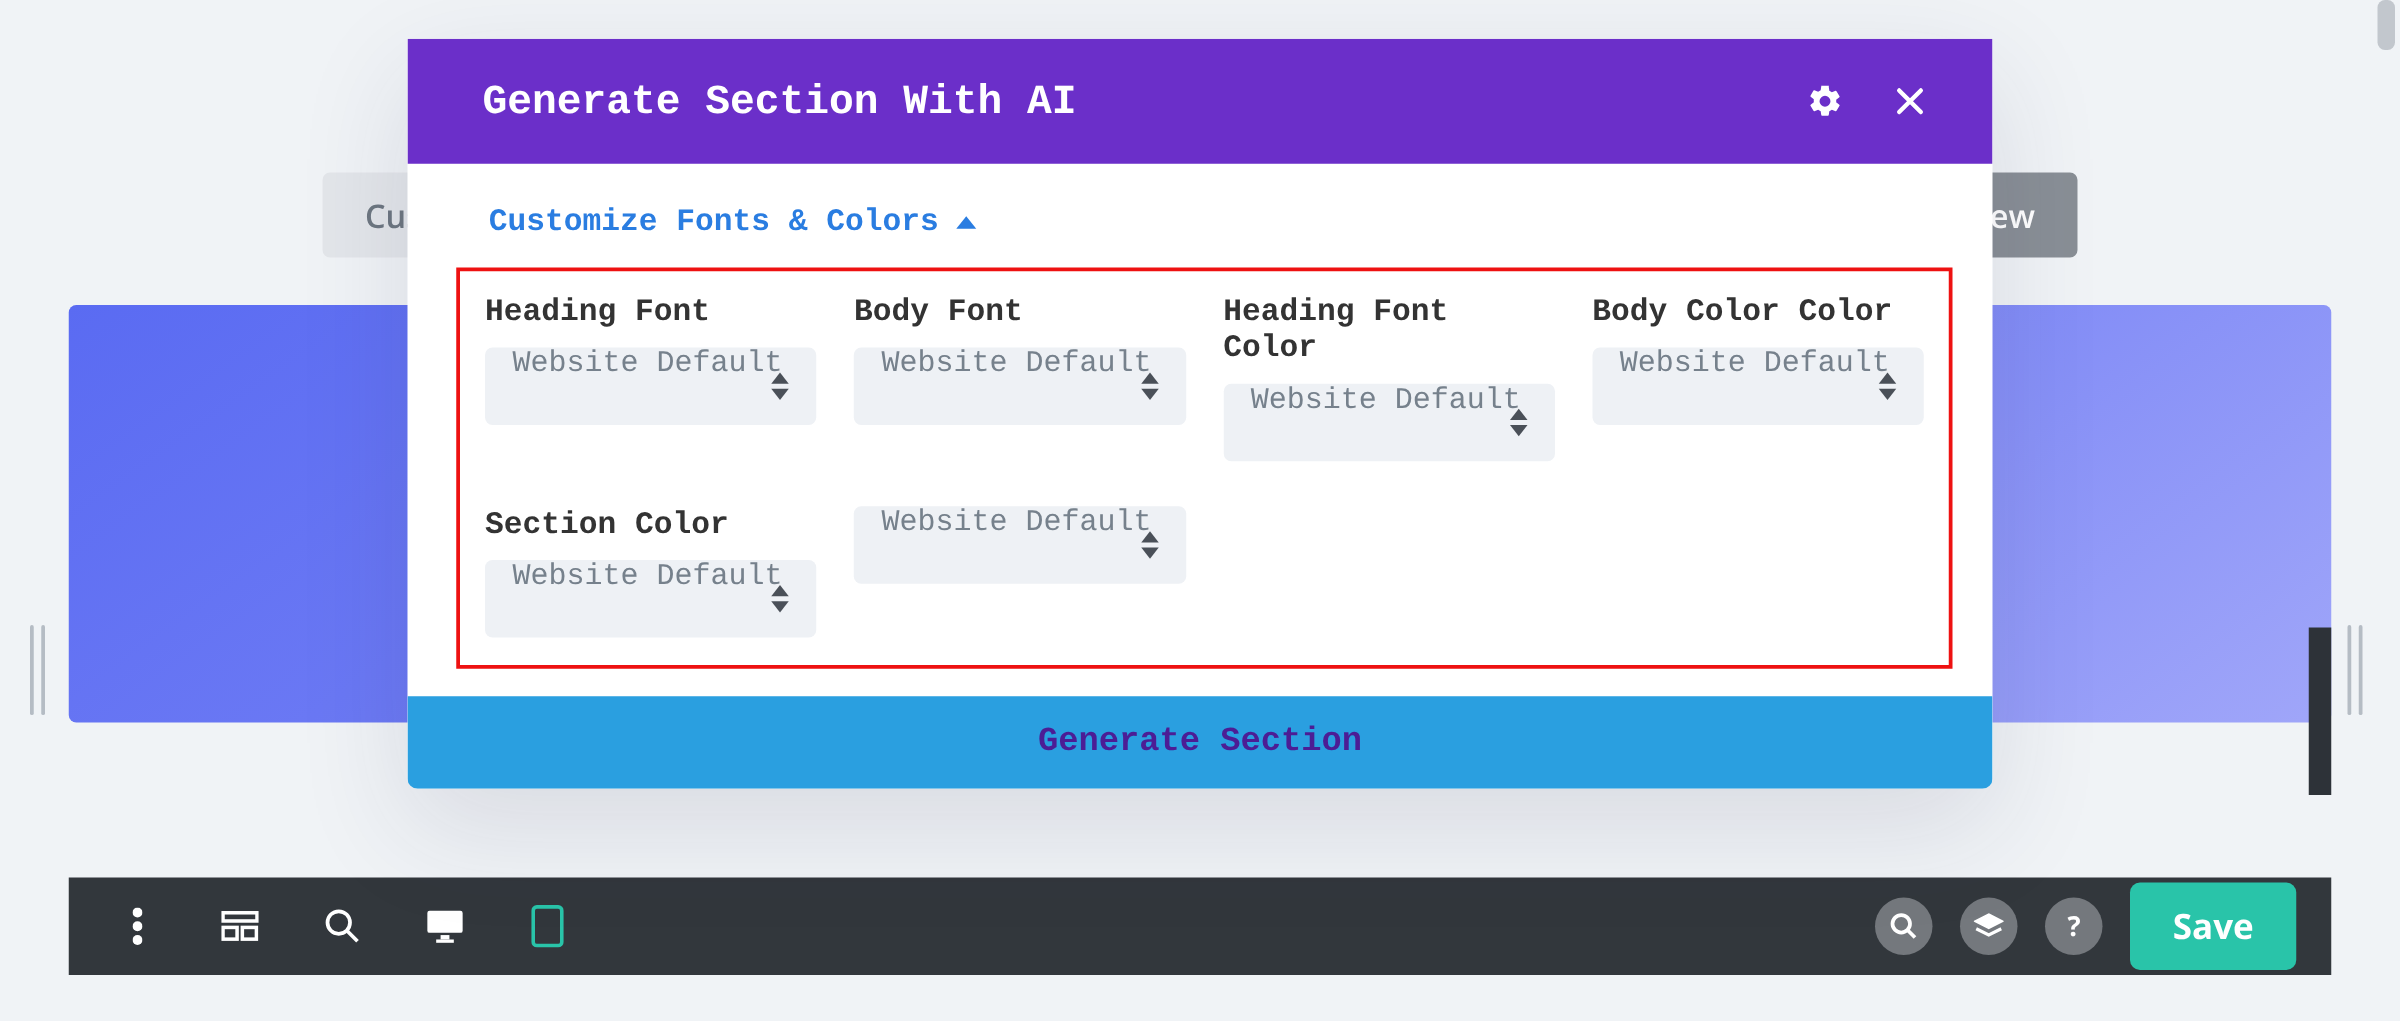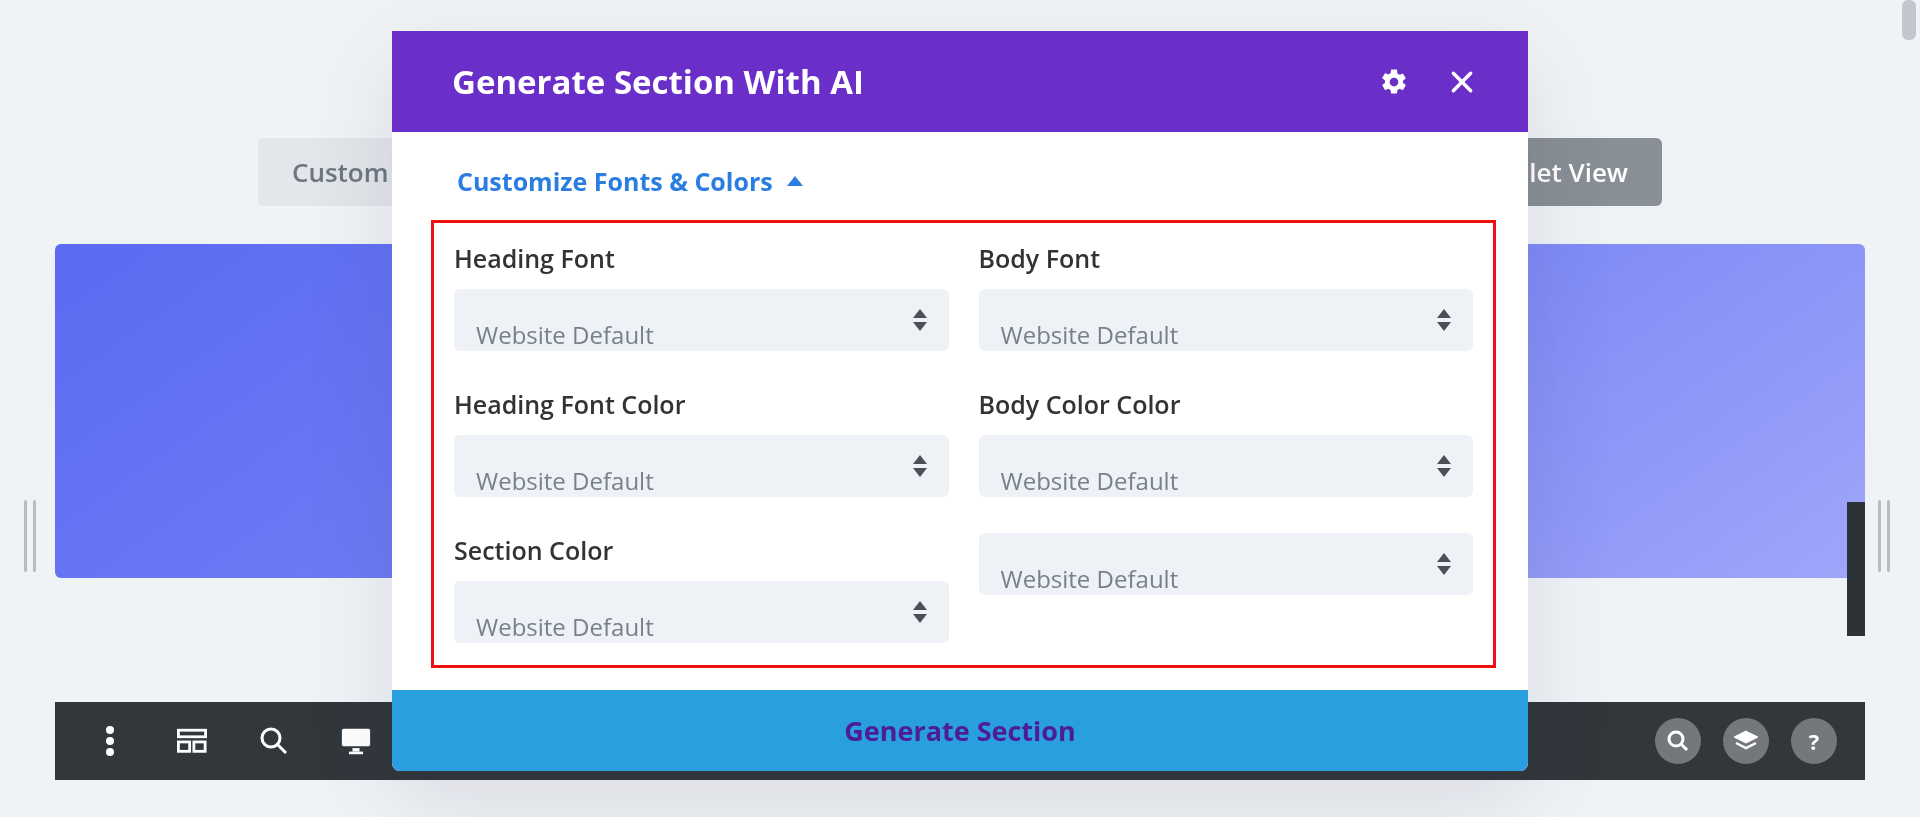--- a/index.html
+++ b/index.html
@@ -113,27 +113,28 @@
   font-size: 54px;
   font-weight: 800;
   color: #1a1a1a;
 }
 
 
 .modal {
   position: absolute;
   left: 50%;
   top: 31px;
-  width: 1136px;
+  width: 1268px;
   transform: translateX(-50%);
   background: #fff;
   border-radius: 0 0 8px 8px;
   box-shadow: 0 30px 90px rgba(40,40,80,0.12);
   z-index: 10;
   overflow: hidden;
+  font-family: Liberation Mono, monospace;
 }
 .modal-header {
   background: #6b2fc9;
   color: #fff;
   display: flex;
   align-items: center;
   padding: 28px 44px 28px 60px;
 }
 .modal-title {
   font-size: 33px;
@@ -166,35 +167,35 @@
   border-bottom: 10px solid #2a7de1;
 }
 
 .highlight {
   border: 3px solid #e11;
   padding: 18px 20px 22px 20px;
   margin: 0 -26px 22px -26px;
 }
 .form-grid {
   display: grid;
-  grid-template-columns: 1fr 1fr;
+  grid-template-columns: 1fr 1fr 1fr 1fr;
   gap: 36px 30px;
 }
 .field-label {
   font-size: 25px;
   font-weight: 600;
   color: #333;
   margin-bottom: 14px;
 }
 .select {
   background: #eef1f5;
   border-radius: 6px;
   height: 62px;
   display: flex;
-  align-items: flex-end;
+  align-items: flex-start;
   padding: 0 22px;
   position: relative;
   cursor: pointer;
 }
 .select-value {
   color: #76818c;
   font-size: 24px;
 }
 .select .caret {
   position: absolute;
@@ -307,20 +308,21 @@
           <line x1="14" y1="14" x2="20" y2="20"></line>
         </svg>
     </div>
     <div class="eb-circle">
       <svg width="24" height="22" viewBox="0 0 24 22" fill="none" stroke="currentColor" stroke-width="2.5">
           <polygon points="12,2 22,7 12,12 2,7" fill="currentColor"></polygon>
           <polyline points="2,13 12,18 22,13"></polyline>
         </svg>
     </div>
     <div class="eb-circle">?</div>
+    <div class="eb-save">Save</div>
   </div>
 </div>
 
 <div class="bg-headline">F    t       l W    l</div>
 
 <div class="modal">
   <div class="modal-header">
     <div class="modal-title">Generate Section With AI</div>
     <div class="spacer"></div>
     <div class="hdr-icon">

